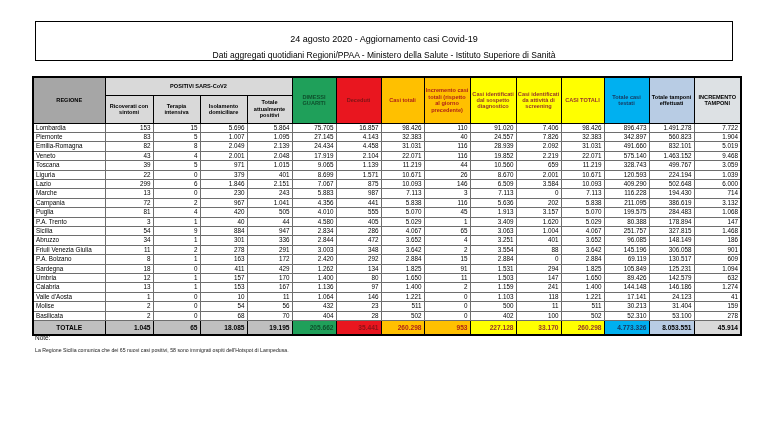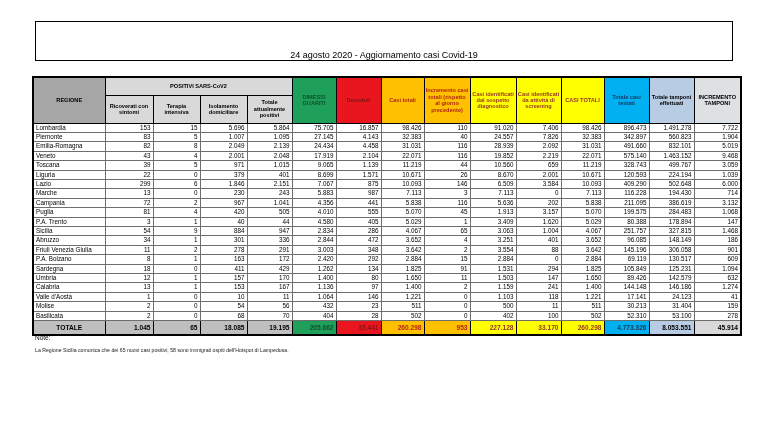--- a/index.html
+++ b/index.html
@@ -51,20 +51,21 @@
   .t-lgray{background:#d9d9d9;color:#000;}
   .total-label{text-align:center;}
   .note-label{position:absolute;left:35px;top:334px;font-size:6.5px;color:#111;}
   .note-text{position:absolute;left:35px;top:347px;font-size:5.2px;color:#222;}
 </style>
 </head>
 <body>
 
 <div class="title-box">
   <div class="title-line1">24 agosto 2020 - Aggiornamento casi Covid-19</div>
+  <div class="title-line2">Dati aggregati quotidiani Regioni/PPAA - Ministero della Salute - Istituto Superiore di Sanità</div>
 </div>
 
 <div class="table-wrap">
   <table>
     <colgroup>
       <col style="width:72px">
         <col style="width:48px">
         <col style="width:47px">
         <col style="width:47px">
       <col style="width:45px">

